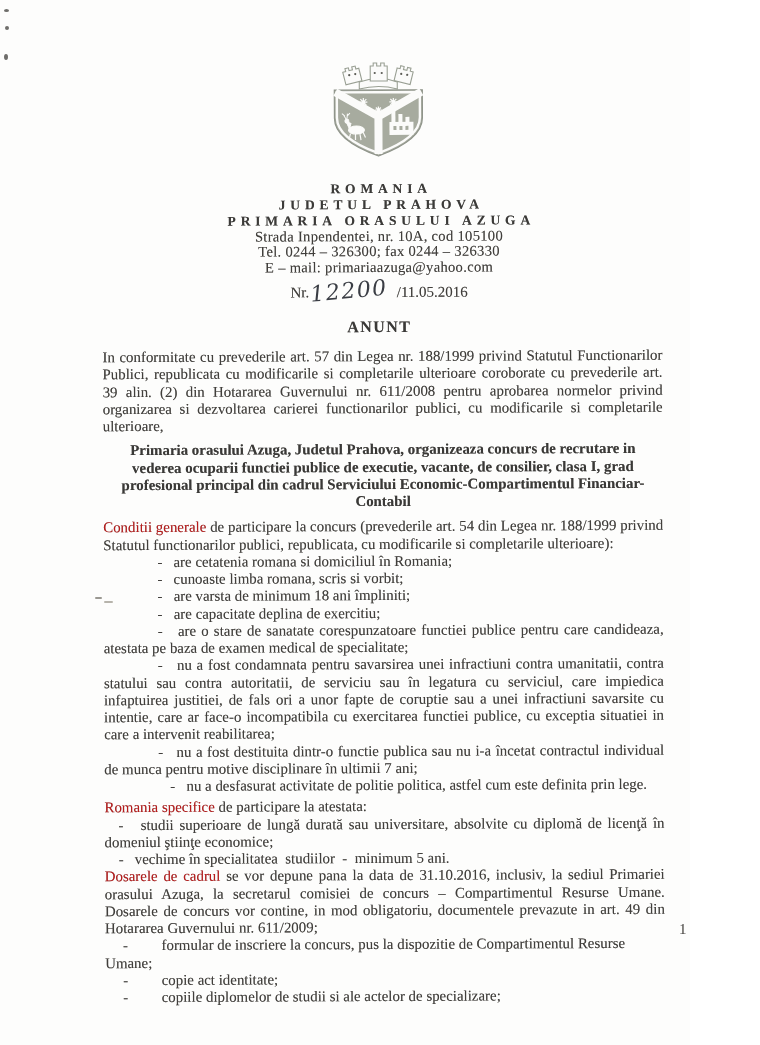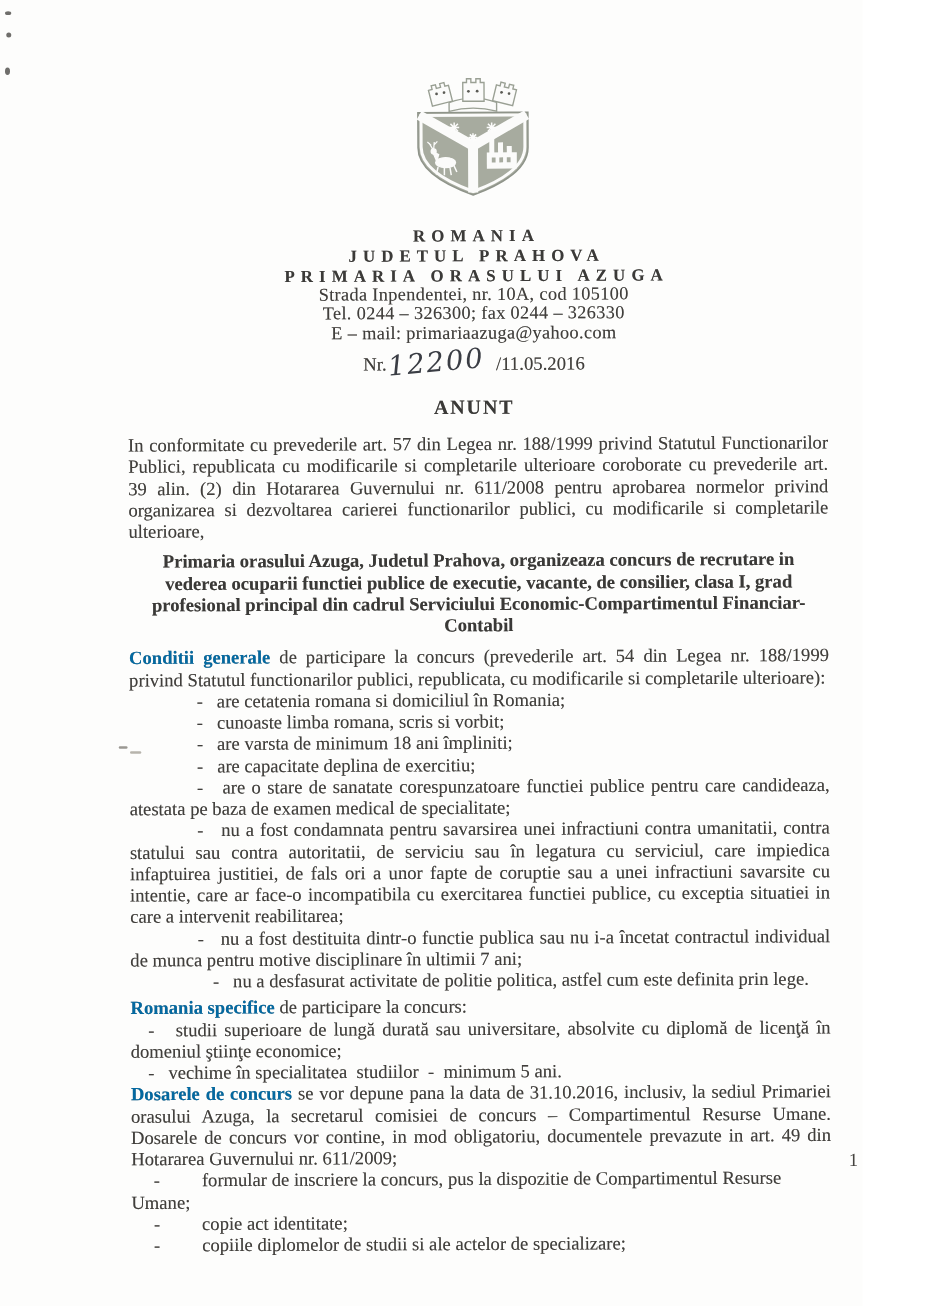--- a/index.html
+++ b/index.html
@@ -28,21 +28,21 @@
     display:inline-block; transform:rotate(-5deg) translateY(1px);
     margin:0 9px 0 1px; text-shadow:none;
   }
   .title {
     text-align:center; font-weight:bold; font-size:16px;
     letter-spacing:1.5px; margin-top:16px; color:#3a3937;
   }
   .body-text { margin:12px 97px 0 103px; width:560px; font-size:14.9px; line-height:17.25px; }
   .p { text-align:justify; }
   .announce { font-weight:bold; text-align:center; margin:7px 0 0 0; padding:0 9px; color:#3a3937; }
-  .lead { font-weight:bold; color:#0369a1; }
+  .lead { font-weight:normal; color:#b91c1c; }
   .li-a { text-align:justify; text-indent:54px; }
   .li-a.deep { text-indent:66px; }
   .li-b { text-align:justify; text-indent:14px; }
   .li-c { text-indent:18px; }
   .mt4 { margin-top:4px; }
   .mt8 { margin-top:8px; }
   .page-number { position:absolute; left:679px; top:921px; font-size:15px; color:#45433f; }
   .speck { position:absolute; border-radius:50%; background:#6f6e6b; }
   .sp1 { left:4px;  top:9px;   width:5px; height:3px; }
   .sp2 { left:5px;  top:26px;  width:4px; height:4px; }
@@ -138,28 +138,28 @@
       <div class="li-a">-&nbsp;&nbsp; are cetatenia romana si domiciliul în Romania;</div>
       <div class="li-a">-&nbsp;&nbsp; cunoaste limba romana, scris si vorbit;</div>
       <div class="li-a">-&nbsp;&nbsp; are varsta de minimum 18 ani împliniti;</div>
       <div class="li-a">-&nbsp;&nbsp; are capacitate deplina de exercitiu;</div>
       <div class="li-a">-&nbsp;&nbsp; are o stare de sanatate corespunzatoare functiei publice pentru care candideaza, atestata pe baza de examen medical de specialitate;</div>
       <div class="li-a">-&nbsp;&nbsp; nu a fost condamnata pentru savarsirea unei infractiuni contra umanitatii, contra statului sau contra autoritatii, de serviciu sau în legatura cu serviciul, care impiedica infaptuirea justitiei, de fals ori a unor fapte de coruptie sau a unei infractiuni savarsite cu intentie, care ar face-o incompatibila cu exercitarea functiei publice, cu exceptia situatiei in care a intervenit reabilitarea;</div>
       <div class="li-a">-&nbsp;&nbsp; nu a fost destituita dintr-o functie publica sau nu i-a încetat contractul individual de munca pentru motive disciplinare în ultimii 7 ani;</div>
       <div class="li-a deep">-&nbsp;&nbsp; nu a desfasurat activitate de politie politica, astfel cum este definita prin lege.</div>
 
       <div class="p mt4">
-        <span class="lead">Romania specifice</span><span> de participare la concurs:</span>
+        <span class="lead">Romania specifice</span><span> de participare la atestata:</span>
       </div>
 
       <div class="li-b">-&nbsp;&nbsp;&nbsp;studii superioare de lungă durată sau universitare, absolvite cu diplomă de licenţă în domeniul ştiinţe economice;</div>
       <div class="li-b">-&nbsp;&nbsp;&nbsp;vechime în specialitatea&nbsp; studiilor&nbsp; -&nbsp; minimum 5 ani.</div>
 
       <div class="p">
-        <span class="lead">Dosarele de concurs</span><span> se vor depune pana la data de 31.10.2016, inclusiv, la sediul Primariei orasului Azuga, la secretarul comisiei de concurs – Compartimentul Resurse Umane. Dosarele de concurs vor contine, in mod obligatoriu, documentele prevazute in art. 49 din Hotararea Guvernului nr. 611/2009;</span>
+        <span class="lead">Dosarele de cadrul</span><span> se vor depune pana la data de 31.10.2016, inclusiv, la sediul Primariei orasului Azuga, la secretarul comisiei de concurs – Compartimentul Resurse Umane. Dosarele de concurs vor contine, in mod obligatoriu, documentele prevazute in art. 49 din Hotararea Guvernului nr. 611/2009;</span>
       </div>
 
       <div class="li-c">-&nbsp;&nbsp;&nbsp;&nbsp;&nbsp;&nbsp;&nbsp;&nbsp; formular de inscriere la concurs, pus la dispozitie de Compartimentul Resurse Umane;</div>
       <div class="li-c">-&nbsp;&nbsp;&nbsp;&nbsp;&nbsp;&nbsp;&nbsp;&nbsp; copie act identitate;</div>
       <div class="li-c">-&nbsp;&nbsp;&nbsp;&nbsp;&nbsp;&nbsp;&nbsp;&nbsp; copiile diplomelor de studii si ale actelor de specializare;</div>
     </div>
   </div>
 
   <div class="page-number">1</div>
 

